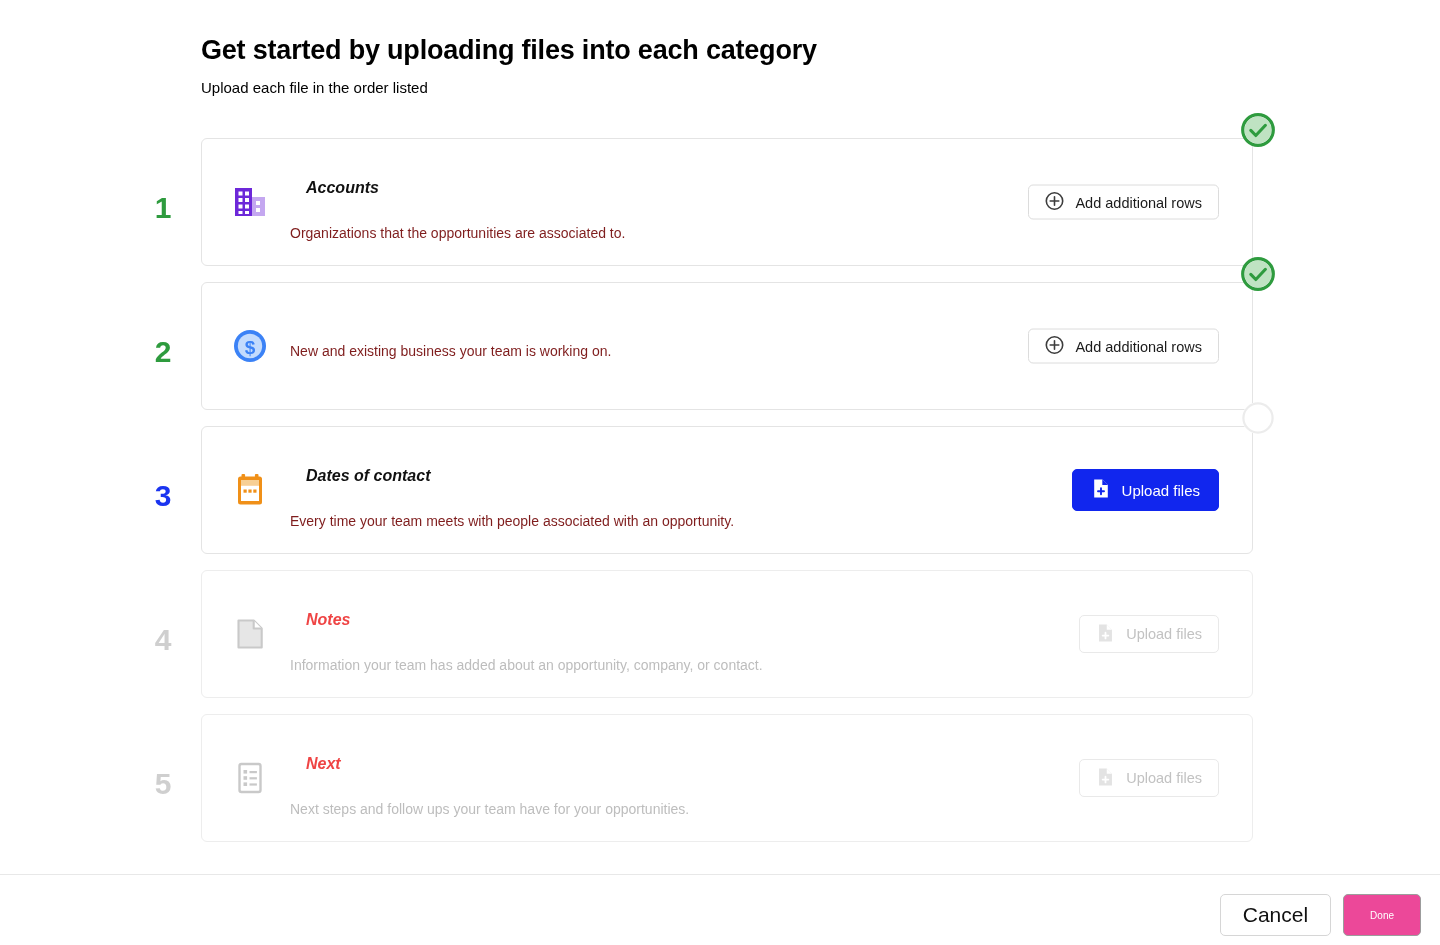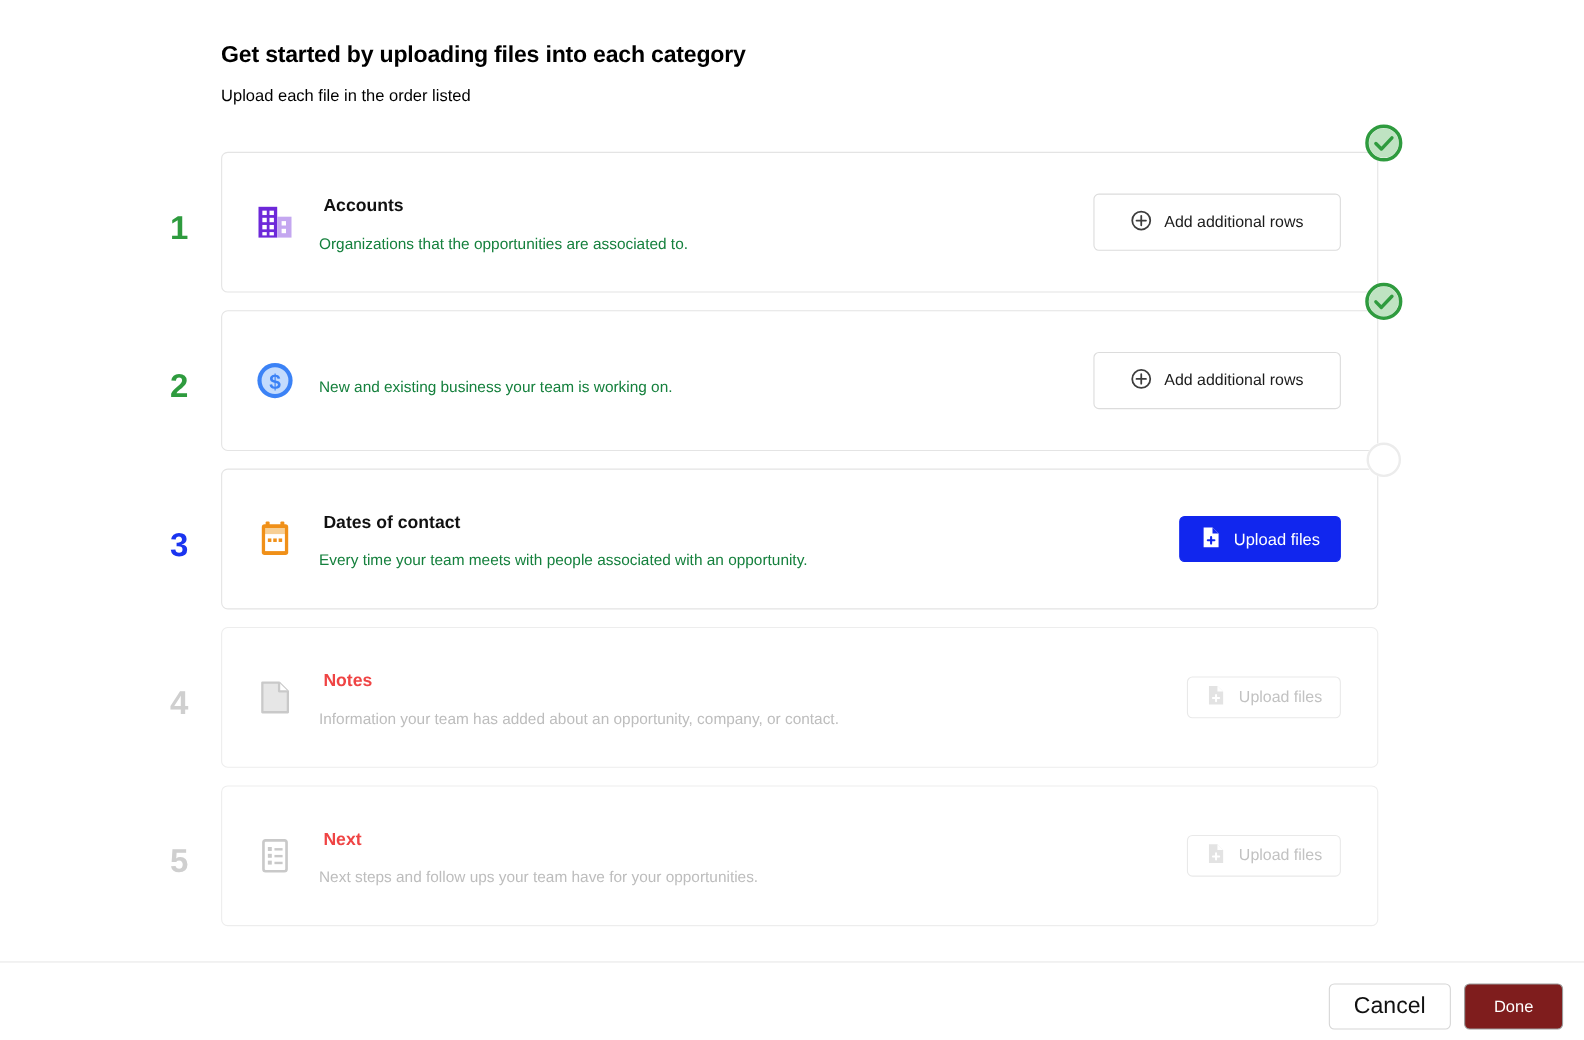--- a/index.html
+++ b/index.html
@@ -23,21 +23,21 @@
   }
 
   
   .header {
     position: absolute;
     left: 201px;
     top: 36px;
     width: 1060px;
   }
   .page-title {
-    font-size: 21px;
+    font-size: 27px;
     font-weight: bold;
     color: #000000;
     letter-spacing: -0.2px;
     margin: 0;
     line-height: 28px;
   }
   .page-subtitle {
     font-size: 15px;
     color: #000000;
     margin: 0;
@@ -105,25 +105,26 @@
     left: 88px;
     top: 50%;
     transform: translateY(-50%);
     width: 760px;
   }
   .step-name {
     font-size: 16px;
     font-weight: bold;
     color: #111111;
     line-height: 20px;
-    margin: 4px;
+    margin: 16px;
+    font-style: italic;
   }
   .step-desc {
     font-size: 14px;
-    color: #15803d;
+    color: #7f1d1d;
     line-height: 18px;
     margin: 0;
     padding-top: 10px;
   }
   .step-card.muted .step-name { color: #ef4444; }
   .step-card.muted .step-desc { color: #bdbdbd; }
 
   
   .step-action {
     position: absolute;
@@ -140,22 +141,22 @@
     border-radius: 5px;
     font-family: "Liberation Sans", sans-serif;
     font-size: 14.5px;
     cursor: pointer;
     white-space: nowrap;
   }
   .btn-secondary {
     background: #ffffff;
     border: 1px solid #dcdcdc;
     color: #1b1b1b;
-    padding: 0 33px;
-    height: 52px;
+    padding: 0 16px;
+    height: 35px;
   }
   .btn-primary {
     background: #1126ee;
     border: 1px solid #1126ee;
     color: #ffffff;
     padding: 0 18px;
     height: 42px;
     font-weight: normal;
     font-size: 15px;
   }
@@ -203,27 +204,27 @@
     padding: 0 22px;
     border-radius: 5px;
     font-size: 21px;
     display: inline-flex;
     align-items: center;
     justify-content: center;
     cursor: pointer;
     font-family: "Liberation Sans", sans-serif;
   }
   .btn-done {
-    background: #7f1d1d;
+    background: #ec4899;
     border: 1px solid #9c9c9c;
     color: #ffffff;
     height: 42px;
     padding: 0 26px;
     border-radius: 5px;
-    font-size: 15px;
+    font-size: 10px;
     display: inline-flex;
     align-items: center;
     justify-content: center;
     cursor: default;
     font-family: "Liberation Sans", sans-serif;
   }
 </style>
 </head>
 <body>
 

